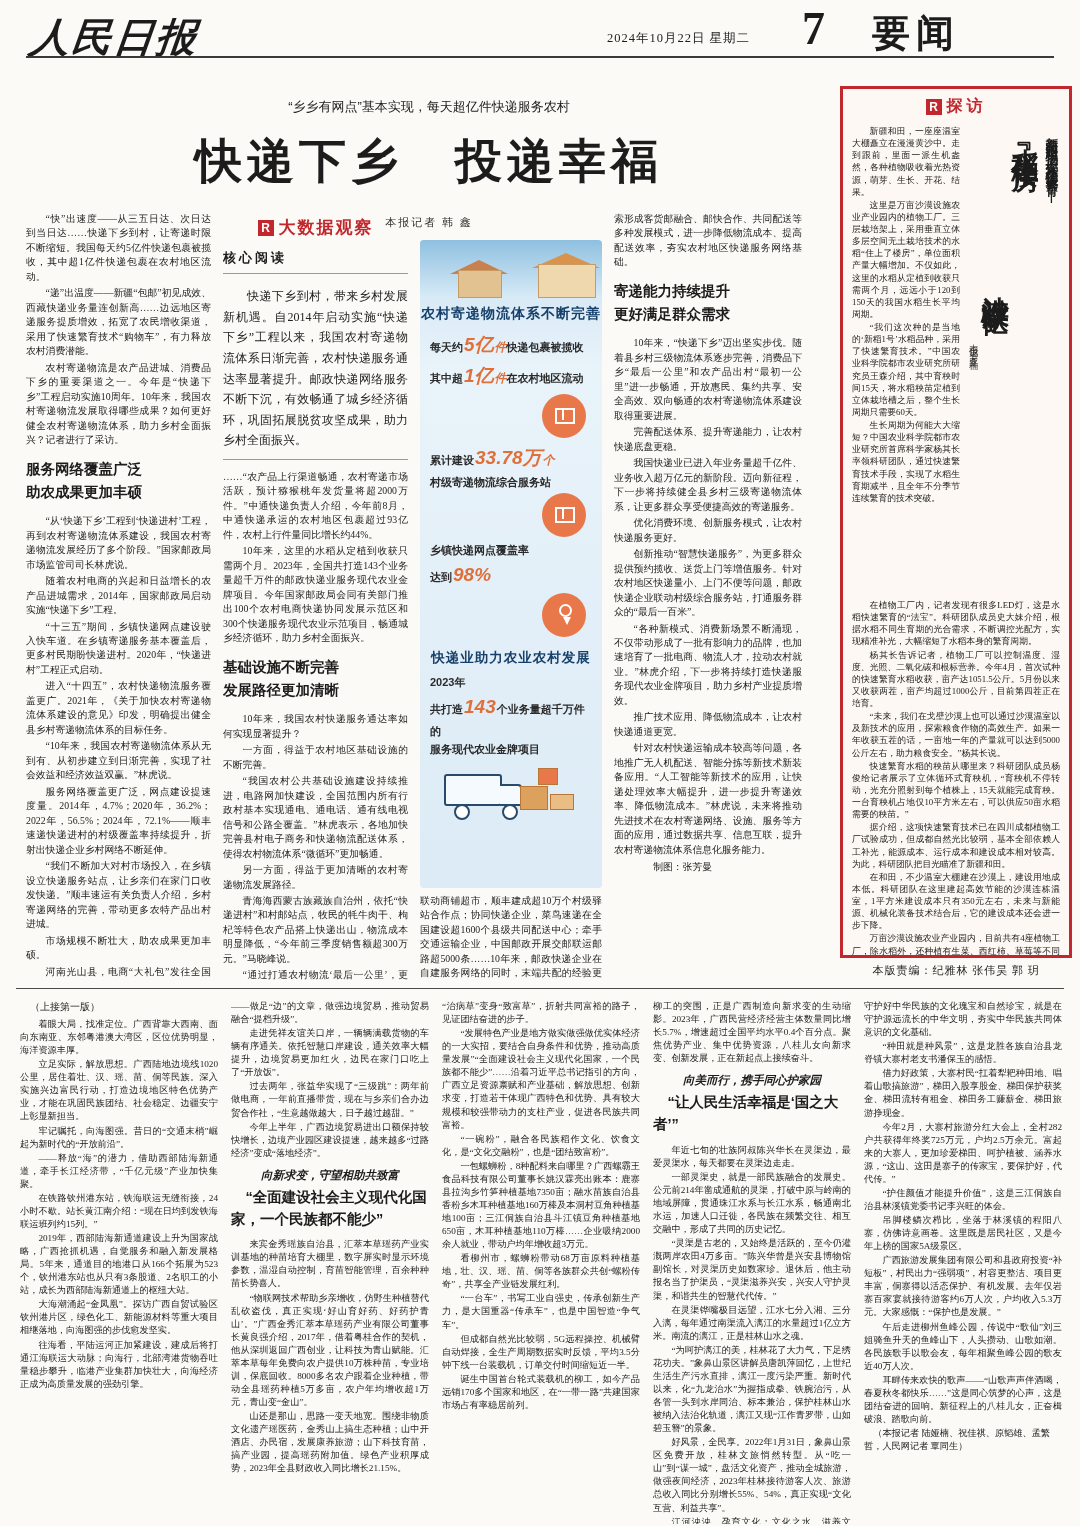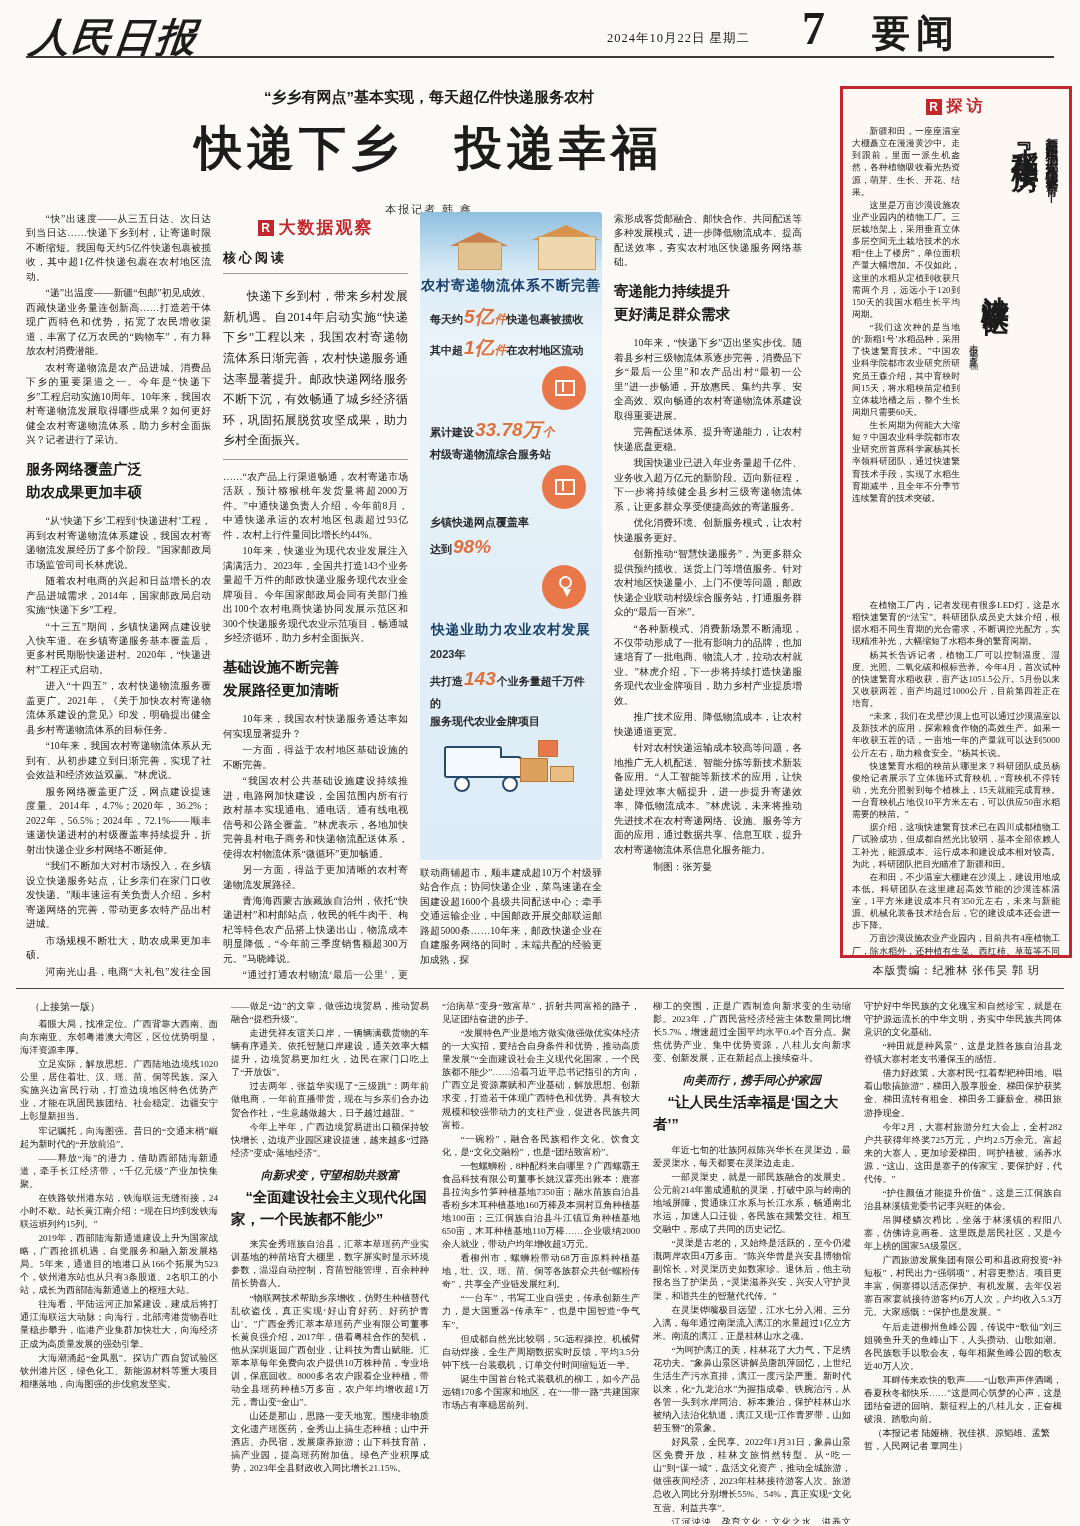--- a/index.html
+++ b/index.html
@@ -9,29 +9,29 @@
   .masthead{position:absolute;left:0;top:0;width:1080px;height:58px;}
   .logo{position:absolute;left:30px;top:10px;font-size:40px;font-weight:bold;font-style:italic;
         transform:skewX(-6deg);letter-spacing:2px;font-family:"Liberation Serif",serif;}
   .mh-date{position:absolute;right:330px;top:30px;font-size:12.5px;letter-spacing:1px;}
   .mh-pageno{position:absolute;right:255px;top:2px;font-size:46px;font-weight:bold;}
   .mh-section{position:absolute;right:120px;top:8px;font-size:38px;font-weight:bold;
         font-family:"Liberation Sans",sans-serif;letter-spacing:6px;}
   .mh-rule{position:absolute;left:26px;right:26px;top:56px;height:1.5px;background:#3a3a3a;}
   
   .lead{position:absolute;left:26px;top:84px;width:806px;text-align:center;}
-  .lead-kicker{font-size:15px;font-weight:bold;font-family:"Liberation Sans",sans-serif;margin:4px;}
+  .lead-kicker{font-size:13px;font-weight:normal;font-family:"Liberation Sans",sans-serif;margin:14px;}
   .lead-title{font-size:47px;font-weight:bold;font-family:"Liberation Sans",sans-serif;
         letter-spacing:5px;margin:10px 0 0 0;}
   .lead-title .gap{display:inline-block;width:52px;}
   .lead-byline{font-size:11px;margin-top:22px;color:#333;letter-spacing:2px;}
   
   .cols{position:absolute;left:26px;top:212px;width:806px;height:768px;display:flex;gap:12px;overflow:hidden;}
   .col{overflow:hidden;}
-  .c1{width:185px;}.c2{width:185px;}.c3{width:182px;}.c4{width:188px;}
+  .c1{width:185px;}.c2{width:185px;}.c3{width:182px;margin-top:28px;}.c4{width:188px;}
   .blk{margin:0;}
   .cols .blk-p,.cols .blk-pc{font-size:9.8px;line-height:1.48;text-align:justify;margin-bottom:2px;}
   .blk-p{text-indent:2em;}
   .blk-pc{text-indent:0;}
   .blk-h{font-family:"Liberation Sans",sans-serif;font-size:14.5px;font-weight:bold;
         white-space:pre-line;line-height:1.6;margin:10px 0;}
   .blk-credit{font-size:9.8px;line-height:1.6;text-indent:4em;}
   
   .dw-label{display:flex;align-items:center;justify-content:center;gap:5px;margin:4px 0 10px;}
   .r-logo{display:inline-block;width:16px;height:16px;background:#c1272d;color:#fff;font-weight:bold;
@@ -118,21 +118,21 @@
 
   <div class="lead">
     <p class="lead-kicker">“乡乡有网点”基本实现，每天超亿件快递服务农村</p>
     <h1 class="lead-title"><span>快递下乡</span><span class="gap"></span><span>投递幸福</span></h1>
     <div class="lead-byline">本报记者  韩  鑫</div>
   </div>
 
   <div class="cols">
     <div class="col c1">
         <p class="blk blk-p">“快”出速度——从三五日达、次日达到当日达……快递下乡到村，让寄递时限不断缩短。我国每天约5亿件快递包裹被揽收，其中超1亿件快递包裹在农村地区流动。</p>
-        <p class="blk blk-p">“递”出温度——新疆“包邮”初见成效、西藏快递业务量连创新高……打造若干体现广西特色和优势，拓宽了农民增收渠道，丰富了亿万农民的“购物车”，有力释放农村消费潜能。</p>
+        <p class="blk blk-p">“递”出温度——新疆“包邮”初见成效、西藏快递业务量连创新高……边远地区寄递服务提质增效，拓宽了农民增收渠道，采用了快速繁育技术“购物车”，有力释放农村消费潜能。</p>
         <p class="blk blk-p">农村寄递物流是农产品进城、消费品下乡的重要渠道之一。今年是“快递下乡”工程启动实施10周年。10年来，我国农村寄递物流发展取得哪些成果？如何更好健全农村寄递物流体系，助力乡村全面振兴？记者进行了采访。</p>
         <h3 class="blk blk-h">服务网络覆盖广泛
 助农成果更加丰硕</h3>
         <p class="blk blk-p">“从‘快递下乡’工程到‘快递进村’工程，再到农村寄递物流体系建设，我国农村寄递物流发展经历了多个阶段。”国家邮政局市场监管司司长林虎说。</p>
         <p class="blk blk-p">随着农村电商的兴起和日益增长的农产品进城需求，2014年，国家邮政局启动实施“快递下乡”工程。</p>
         <p class="blk blk-p">“十三五”期间，乡镇快递网点建设驶入快车道。在乡镇寄递服务基本覆盖后，更多村民期盼快递进村。2020年，“快递进村”工程正式启动。</p>
         <p class="blk blk-p">进入“十四五”，农村快递物流服务覆盖更广。2021年，《关于加快农村寄递物流体系建设的意见》印发，明确提出健全县乡村寄递物流体系的目标任务。</p>
         <p class="blk blk-p">“10年来，我国农村寄递物流体系从无到有、从初步建立到日渐完善，实现了社会效益和经济效益双赢。”林虎说。</p>
         <p class="blk blk-p">服务网络覆盖更广泛，网点建设提速度量。2014年，4.7%；2020年，36.2%；2022年，56.5%；2024年，72.1%——顺丰速递快递进村的村级覆盖率持续提升，折射出快递企业乡村网络不断延伸。</p>
         <p class="blk blk-p">“我们不断加大对村市场投入，在乡镇设立快递服务站点，让乡亲们在家门口收发快递。”顺丰速运有关负责人介绍，乡村寄递网络的完善，带动更多农特产品出村进城。</p>
@@ -142,21 +142,21 @@
 
     <div class="col c2">
       <div class="dw-label">
         <span class="r-logo">R</span>
         <span class="dw-text">大数据观察</span>
       </div>
       <div class="core-head">核心阅读</div>
       <p class="core-body">快递下乡到村，带来乡村发展新机遇。自2014年启动实施“快递下乡”工程以来，我国农村寄递物流体系日渐完善，农村快递服务通达率显著提升。邮政快递网络服务不断下沉，有效畅通了城乡经济循环，巩固拓展脱贫攻坚成果，助力乡村全面振兴。</p>
       <div>
           <p class="blk blk-pc">……“农产品上行渠道畅通，农村寄递市场活跃，预计猕猴桃年发货量将超2000万件。”中通快递负责人介绍，今年前8月，中通快递承运的农村地区包裹超过93亿件，农村上行件量同比增长约44%。</p>
-          <p class="blk blk-p">10年来，快递业为现代农业发展注入满满活力。2023年，全国共打造143个业务量超千万件的邮政快递业服务现代农业金牌项目。今年国家邮政局会同有关部门推出100个农村电商快递协同发展示范区和300个快递服务现代农业示范项目，畅通城乡经济循环，助力乡村全面振兴。</p>
+          <p class="blk blk-p">10年来，这里的水稻从定植到收获只需两个月。2023年，全国共打造143个业务量超千万件的邮政快递业服务现代农业金牌项目。今年国家邮政局会同有关部门推出100个农村电商快递协同发展示范区和300个快递服务现代农业示范项目，畅通城乡经济循环，助力乡村全面振兴。</p>
           <h3 class="blk blk-h">基础设施不断完善
 发展路径更加清晰</h3>
           <p class="blk blk-p">10年来，我国农村快递服务通达率如何实现显著提升？</p>
           <p class="blk blk-p">一方面，得益于农村地区基础设施的不断完善。</p>
           <p class="blk blk-p">“我国农村公共基础设施建设持续推进，电路网加快建设，全国范围内所有行政村基本实现通电、通电话、通有线电视信号和公路全覆盖。”林虎表示，各地加快完善县村电子商务和快递物流配送体系，使得农村物流体系“微循环”更加畅通。</p>
           <p class="blk blk-p">另一方面，得益于更加清晰的农村寄递物流发展路径。</p>
           <p class="blk blk-p">青海海西蒙古族藏族自治州，依托“快递进村”和村邮站点，牧民的牦牛肉干、枸杞等特色农产品搭上快递出山，物流成本明显降低，“今年前三季度销售额超300万元。”马晓峰说。</p>
           <p class="blk blk-p">“通过打通农村物流‘最后一公里’，更多农产品出村进城、消费品下乡进村。”林虎说。截至今年9月底，中国邮政累计建设46万个村级站点，县乡村三级寄递物流体系覆盖超33.3万个。</p>
         </div>
     </div>
@@ -273,22 +273,22 @@
   <div class="bottom-rule"></div>
   <div class="bottom">
     <div class="bcol">
         <p class="blk blk-note">（上接第一版）</p>
         <p class="blk blk-p">着眼大局，找准定位。广西背靠大西南、面向东南亚、东邻粤港澳大湾区，区位优势明显，海洋资源丰厚。</p>
         <p class="blk blk-p">立足实际，解放思想。广西陆地边境线1020公里，居住着壮、汉、瑶、苗、侗等民族。深入实施兴边富民行动，打造边境地区特色优势产业，才能在巩固民族团结、社会稳定、边疆安宁上彰显新担当。</p>
         <p class="blk blk-p">牢记嘱托，向海图强。昔日的“交通末梢”崛起为新时代的“开放前沿”。</p>
         <p class="blk blk-p">——释放“海”的潜力，借助西部陆海新通道，牵手长江经济带，“千亿元级”产业加快集聚。</p>
         <p class="blk blk-p">在铁路钦州港东站，铁海联运无缝衔接，24小时不歇。站长黄江南介绍：“现在日均到发铁海联运班列约15列。”</p>
         <p class="blk blk-p">2019年，西部陆海新通道建设上升为国家战略，广西抢抓机遇，自觉服务和融入新发展格局。5年来，通道目的地港口从166个拓展为523个，钦州港东站也从只有3条股道、2名职工的小站，成长为西部陆海新通道上的枢纽大站。</p>
+        <p class="blk blk-p">大海潮涌起“金凤凰”。探访广西自贸试验区钦州港片区，绿色化工、新能源材料等重大项目相继落地，向海图强的步伐愈发坚实。</p>
         <p class="blk blk-p">往海看，平陆运河正加紧建设，建成后将打通江海联运大动脉；向海行，北部湾港货物吞吐量稳步攀升，临港产业集群加快壮大，向海经济正成为高质量发展的强劲引擎。</p>
-        <p class="blk blk-p">大海潮涌起“金凤凰”。探访广西自贸试验区钦州港片区，绿色化工、新能源材料等重大项目相继落地，向海图强的步伐愈发坚实。</p>
       </div>
     <div class="bcol">
         <p class="blk blk-pc">——做足“边”的文章，做强边境贸易，推动贸易融合“提档升级”。</p>
         <p class="blk blk-p">走进凭祥友谊关口岸，一辆辆满载货物的车辆有序通关。依托智慧口岸建设，通关效率大幅提升，边境贸易更加红火，边民在家门口吃上了“开放饭”。</p>
         <p class="blk blk-p">过去两年，张益华实现了“三级跳”：两年前做电商，一年前直播带货，现在与乡亲们合办边贸合作社，“生意越做越大，日子越过越甜。”</p>
         <p class="blk blk-p">今年上半年，广西边境贸易进出口额保持较快增长，边境产业园区建设提速，越来越多“过路经济”变成“落地经济”。</p>
         <h3 class="blk blk-hi">向新求变，守望相助共致富</h3>
         <h3 class="blk blk-hb">“全面建设社会主义现代化国家，一个民族都不能少”</h3>
         <p class="blk blk-p">来宾金秀瑶族自治县，汇萃本草瑶药产业实训基地的种苗培育大棚里，数字屏实时显示环境参数，温湿自动控制，育苗智能管理，百余种种苗长势喜人。</p>
         <p class="blk blk-p">“物联网技术帮助乡亲增收，仿野生种植替代乱砍盗伐，真正实现‘好山育好药、好药护青山’。”广西金秀汇萃本草瑶药产业有限公司董事长黄良强介绍，2017年，借着粤桂合作的契机，他从深圳返回广西创业，让科技为青山赋能。汇萃本草每年免费向农户提供10万株种苗，专业培训，保底回收。8000多名农户跟着企业种植，带动全县瑶药种植5万多亩，农户年均增收超1万元，青山变“金山”。</p>

